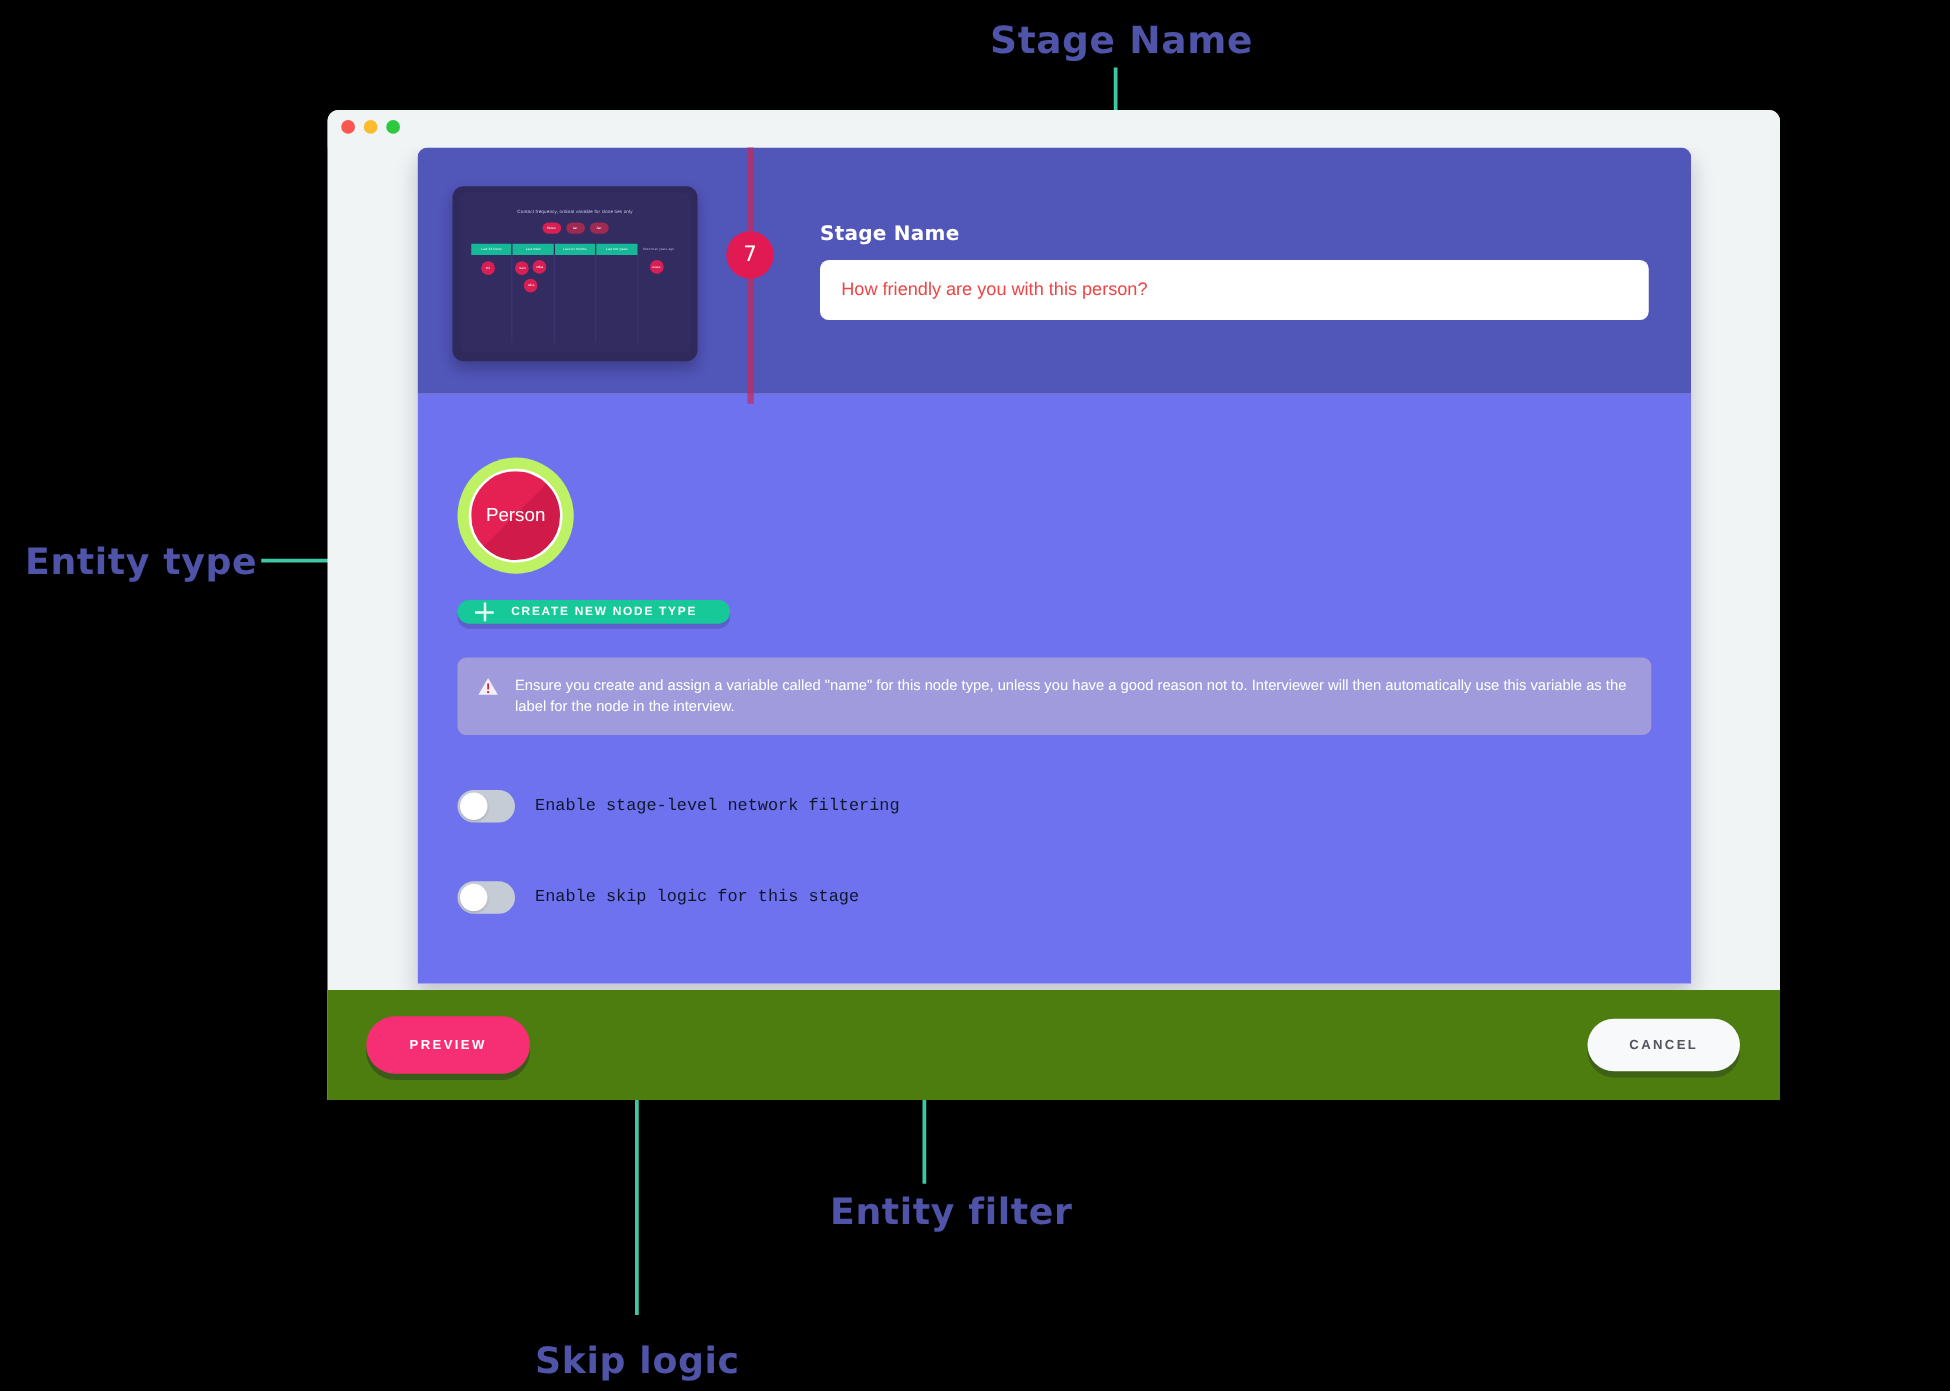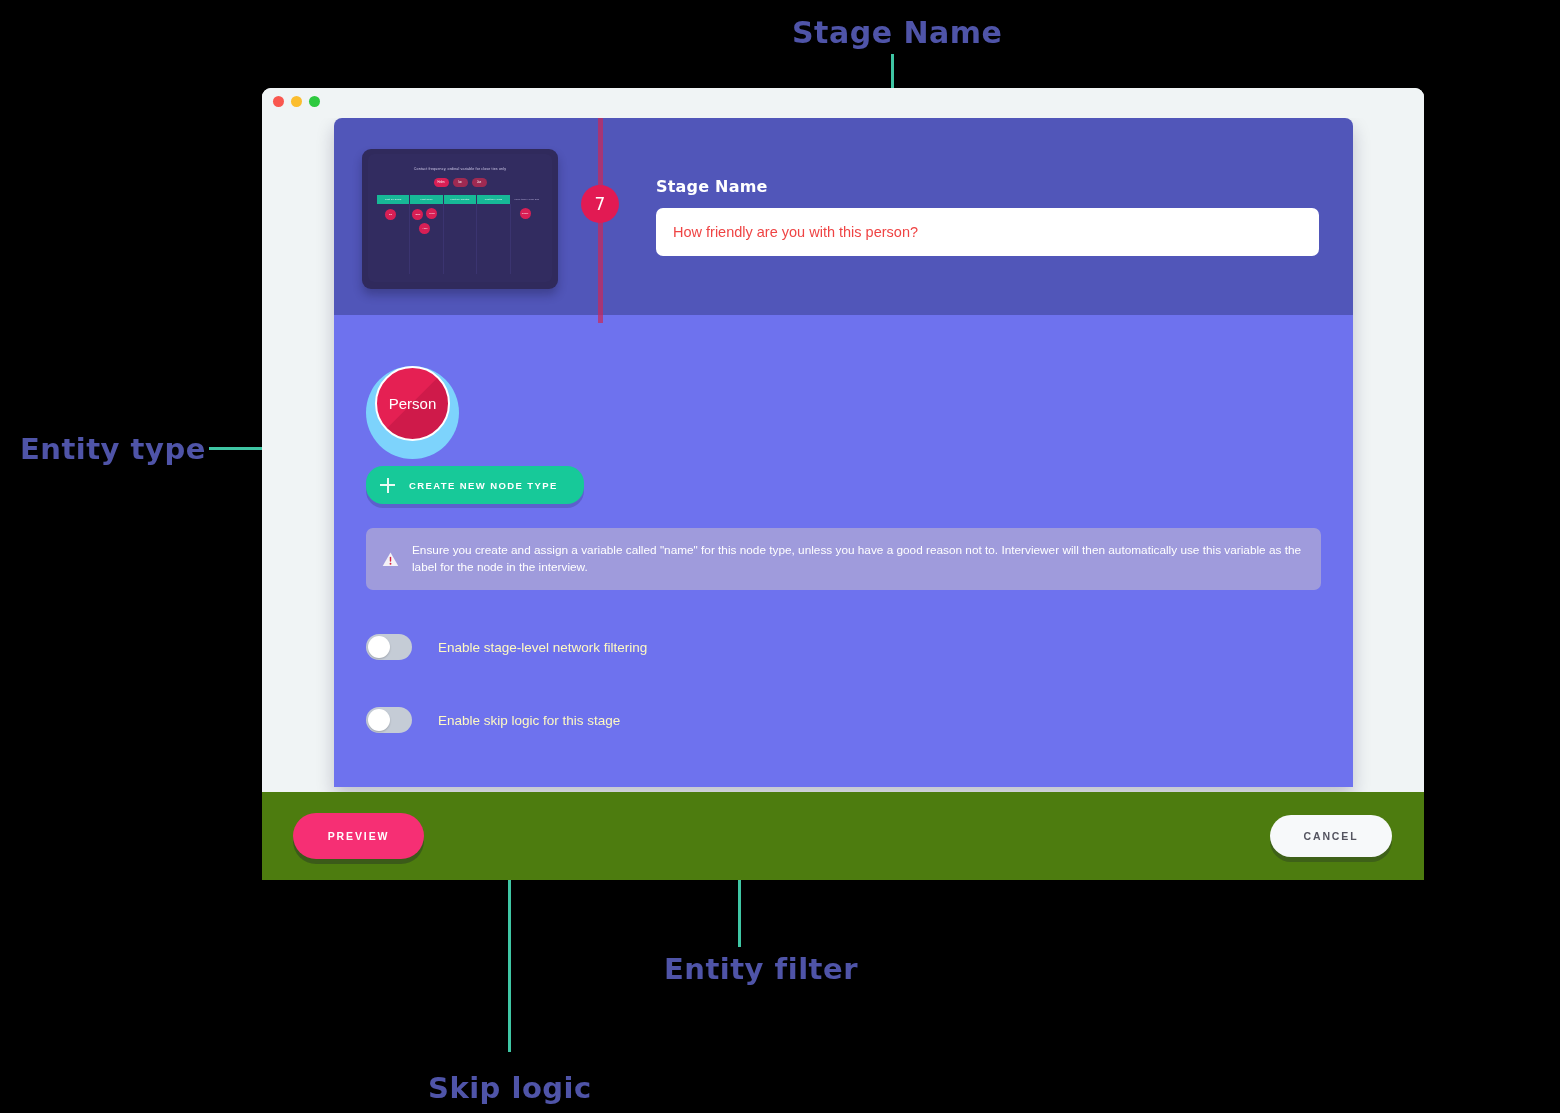--- a/index.html
+++ b/index.html
@@ -129,37 +129,37 @@
     letter-spacing: 0.2px; font-family: "DejaVu Sans", sans-serif;
   }
   .section-sub {
     color: #f2f2ff; font-size: 13.5px; margin-top: 12px;
     font-family: "Liberation Sans", sans-serif;
   }
 
   .node-swatch {
     position: relative; margin-top: 19px;
     width: 93px; height: 93px; border-radius: 50%;
-    background: #7dd3fc;
-    display: flex; align-items: flex-start; justify-content: center;
+    background: #bef264;
+    display: flex; align-items: center; justify-content: center;
     cursor: pointer;
   }
   .node-swatch-inner {
     width: 75px; height: 75px; border-radius: 50%;
     background: linear-gradient(135deg,#e52053 0%,#e52053 49%,#cf1a4a 50%,#cf1a4a 100%);
     border: 2px solid #ffffff;
     display: flex; align-items: center; justify-content: center;
     color: #ffffff; font-size: 15px;
     font-family: "Liberation Sans", sans-serif;
   }
 
   .create-btn {
-    margin-top: 7px;
+    margin-top: 21px;
     display: inline-flex; align-items: center;
-    height: 38px; padding: 0 26px 0 14px;
+    height: 19px; padding: 0 26px 0 14px;
     background: #17c999; border: none; border-radius: 17px;
     box-shadow: 0 4px 0 rgba(34,30,90,0.22);
     cursor: pointer;
   }
   .plus-icon {
     position: relative; width: 15px; height: 15px; margin-right: 14px; flex: none;
   }
   .plus-icon::before, .plus-icon::after {
     content:''; position: absolute; background: #eafaf4;
   }
@@ -168,21 +168,21 @@
   .create-btn-label {
     color: #ffffff; font-size: 9.5px; font-weight: 700; letter-spacing: 1.4px;
     font-family: "Liberation Sans", sans-serif;
   }
 
   .notice {
     margin-top: 24px;
     background: rgba(200,190,205,0.55);
     border-radius: 7px;
     padding: 14px 16px 14px 16px;
-    display: flex; align-items: center; gap: 13px;
+    display: flex; align-items: flex-start; gap: 13px;
   }
   .warn-icon { flex: none; width: 17px; height: 17px; margin-top: 1px; }
   .notice-text {
     color: #ffffff; font-size: 11.8px; line-height: 1.45;
     font-family: "Liberation Sans", sans-serif;
   }
 
   .toggle-row { display: flex; align-items: center; }
   .toggle-row.first { margin-top: 44px; }
   .toggle-row.second { margin-top: 47px; }
@@ -191,22 +191,22 @@
     background: #c5ccd6; position: relative; flex: none;
     cursor: pointer;
   }
   .toggle .knob {
     position: absolute; left: 2px; top: 2px;
     width: 22px; height: 22px; border-radius: 50%;
     background: #ffffff;
     box-shadow: 0 1px 2px rgba(0,0,0,0.2);
   }
   .toggle-label {
-    margin-left: 26px; color: #fef9c3; font-size: 13.5px;
-    font-family: Liberation Sans, sans-serif;
+    margin-left: 16px; color: #0f172a; font-size: 13.5px;
+    font-family: Liberation Mono, monospace;
   }
 
   
   .footer {
     position: absolute; left: 0; bottom: 0;
     width: 1162px; height: 88px;
     background: #4d7c0f;
     display: flex; align-items: center;
     padding: 0 32px 0 31px;
   }

